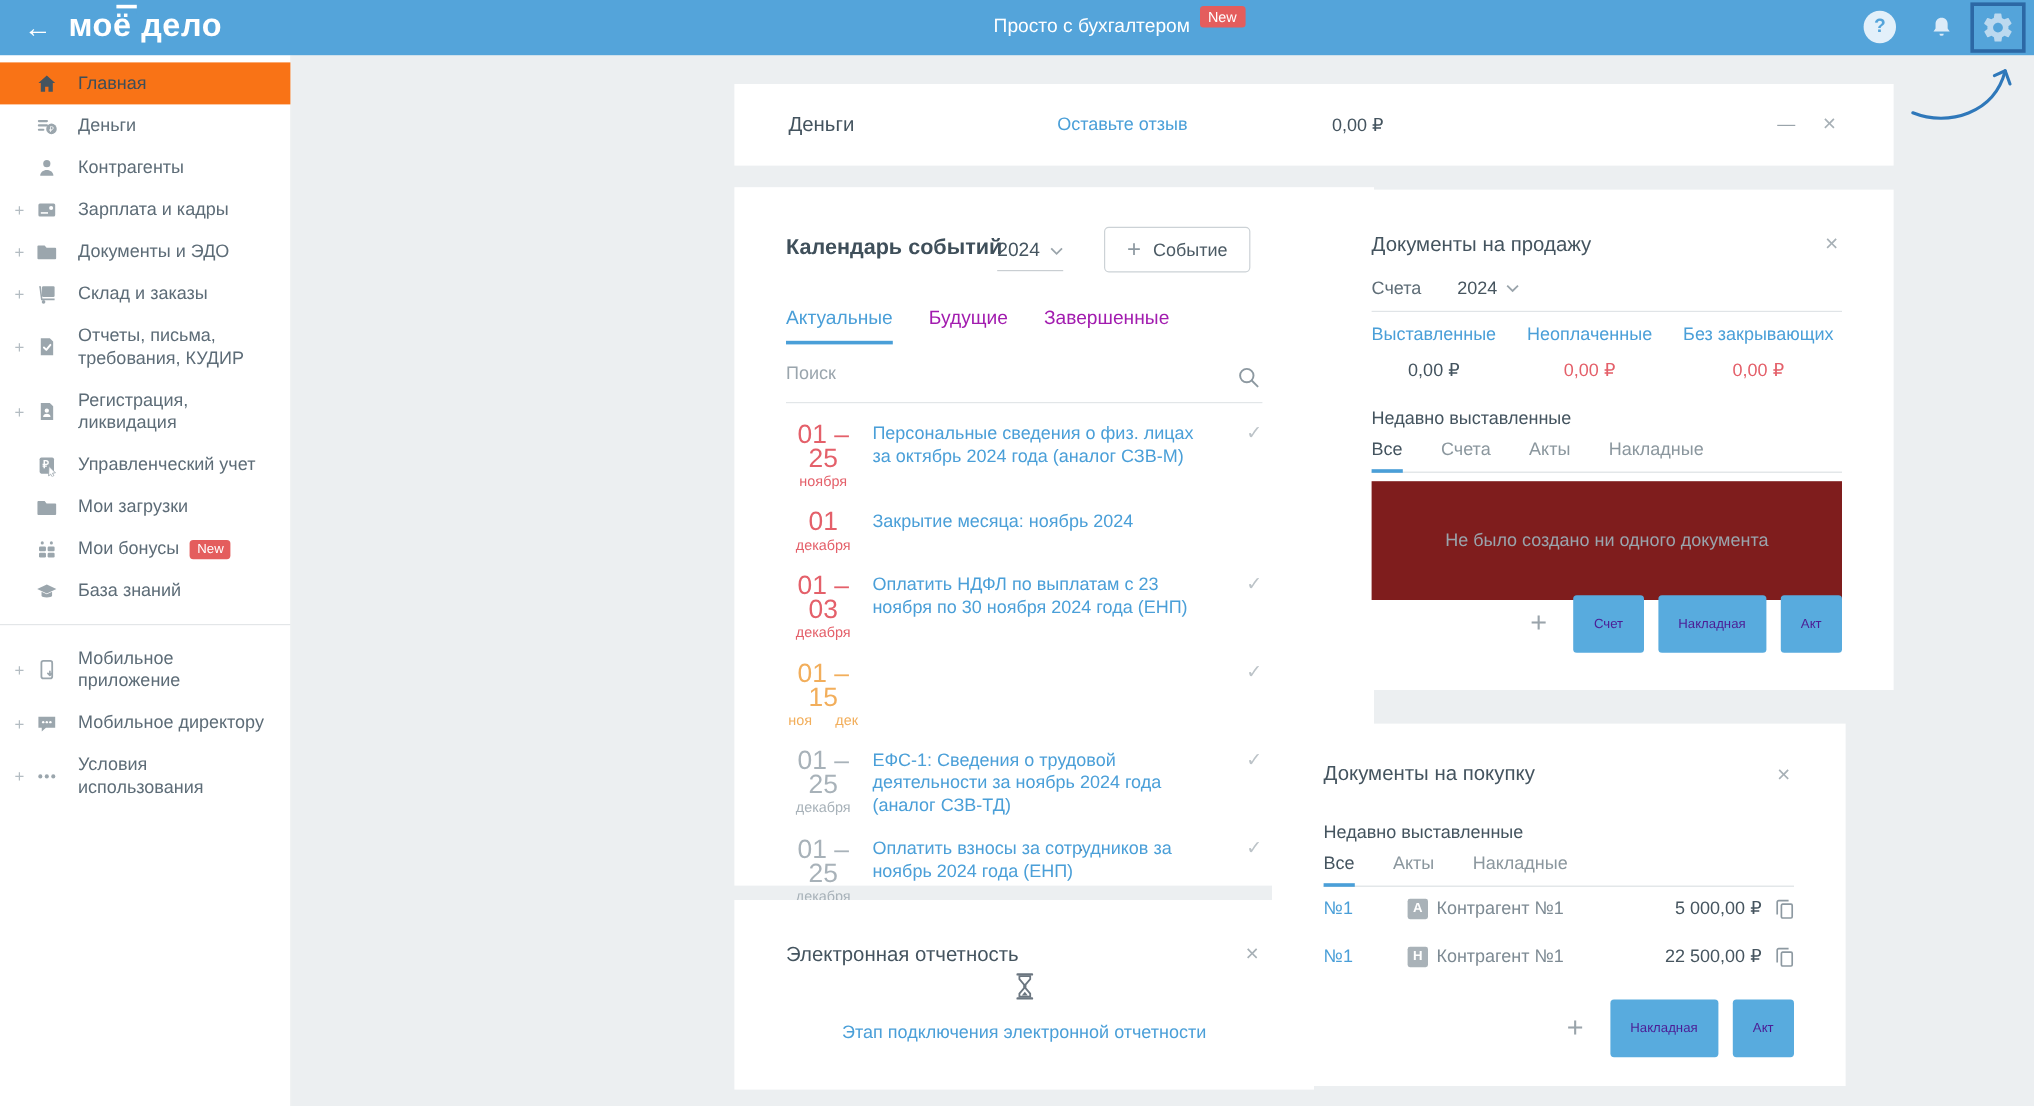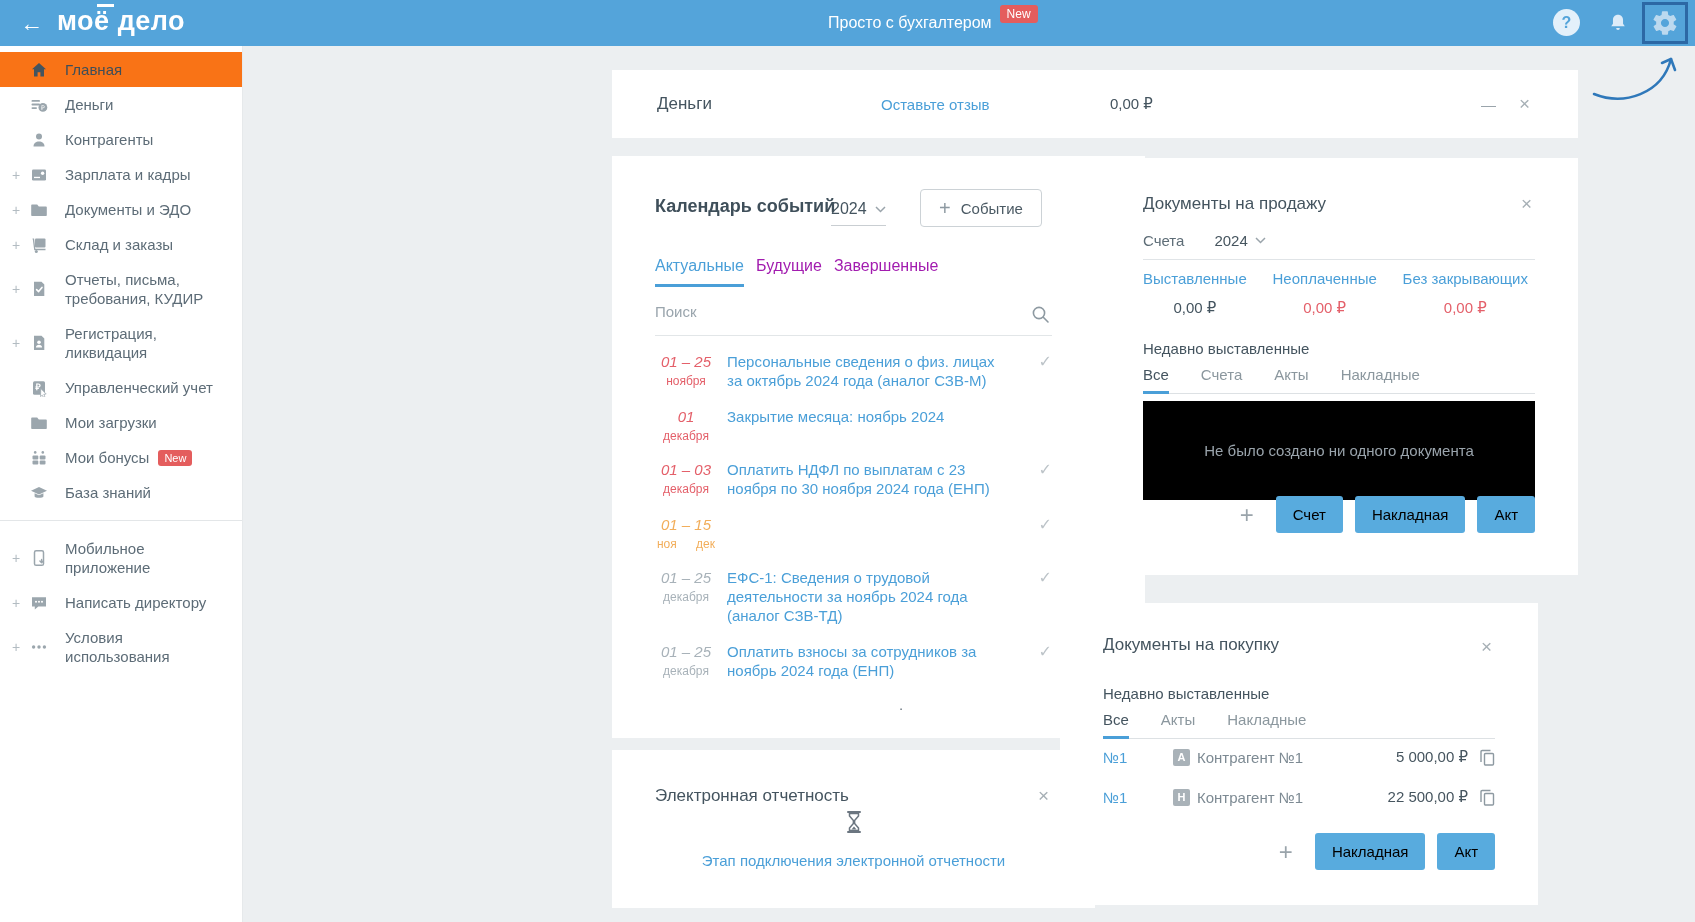--- a/index.html
+++ b/index.html
@@ -47,31 +47,31 @@
   .m-value { position:absolute; left:498px; top:50%; transform:translateY(-50%); font-size:15px; color:#44545f; }
   .m-min { position:absolute; right:82px; top:50%; transform:translateY(-50%); color:#9aa4ab; font-size:15px; cursor:pointer; }
   .m-close { position:absolute; right:48px; top:50%; transform:translateY(-50%); color:#a7b0b6; font-size:19px; cursor:pointer; }
 
   
   .cal-card { left:612px; top:156px; width:533px; height:582px; }
   .cal-title { position:absolute; left:43px; top:40px; font-size:18px; font-weight:bold; color:#3f4f5a; }
   .year-sel { position:absolute; left:219px; top:44px; display:inline-flex; align-items:center; gap:8px; font-size:16px; color:#44545f; border-bottom:1px solid #c9ced2; padding-bottom:7px; cursor:pointer; }
   .add-btn { position:absolute; left:308px; top:33px; width:122px; height:38px; border:1px solid #ccd2d6; border-radius:4px; background:#fff; display:flex; align-items:center; justify-content:center; gap:10px; font-size:15px; color:#4b5a64; cursor:pointer; }
   .add-plus { font-size:20px; color:#8d99a1; font-weight:normal; line-height:18px; }
-  .cal-tabs { position:absolute; left:43px; top:101px; display:flex; gap:12px; }
+  .cal-tabs { position:absolute; left:43px; top:101px; display:flex; gap:30px; }
   .tab { font-size:16px; color:#a21caf; padding-bottom:9px; cursor:pointer; }
   .tab.active { color:#4a9fd8; border-bottom:3px solid #4a9fd8; }
   .search-row { position:absolute; left:43px; top:147px; width:397px; height:33px; border-bottom:1px solid #e2e6e8; }
   .search-input { border:none; outline:none; width:360px; font-size:15px; color:#44545f; background:transparent; font-family:inherit; }
   .search-input::placeholder { color:#9aa5ad; }
   .search-ico { position:absolute; right:2px; top:2px; cursor:pointer; }
   .events { position:absolute; left:43px; top:196px; width:397px; }
   .event { display:flex; margin-bottom:17px; }
   .ev-date { width:62px; margin-right:10px; text-align:center; flex:none; }
-  .ev-main { font-size:15px; line-height:20px;font-style:italic; }
+  .ev-main { font-size:22px; line-height:20px; }
   .ev-sub { font-size:12px; margin-top:2px; }
   .ev-date.red { color:#e4606a; }
   .ev-date.orange { color:#f2ae5b; }
   .ev-date.gray { color:#a8b2b9; }
   .ev-sub.spread { word-spacing:16px; }
   .ev-text { width:272px; font-size:15px; line-height:19px; color:#4a9fd8; cursor:pointer; }
   .ev-check { margin-left:auto; color:#bcc3c8; font-size:16px; cursor:pointer; align-self:flex-start; line-height:20px; }
   .cal-scrollbar { position:absolute; right:55px; top:513px; width:5px; height:30px; border-radius:3px; background:#c6ccd0; cursor:pointer; }
   .cal-dot { position:absolute; left:287px; top:540px; color:#6b7680; font-size:15px; }
 
@@ -95,25 +95,25 @@
   .stat { text-align:center; }
   .stat-label { font-size:15px; color:#4a9fd8; cursor:pointer; }
   .stat-value { margin-top:12px; font-size:15px; color:#44545f; }
   .stat-value.red { color:#e4606a; }
   .recent-label { position:absolute; left:43px; font-size:15px; color:#44545f; }
   .sales-recent { top:182px; }
   .doc-tabs { position:absolute; left:43px; right:43px; display:flex; gap:32px; border-bottom:1px solid #dde1e4; }
   .sales-tabs { top:208px; }
   .dtab { font-size:15px; color:#8b979e; padding-bottom:8px; cursor:pointer; }
   .dtab.active { color:#44545f; border-bottom:3px solid #4a9fd8; margin-bottom:-1px; }
-  .empty-box { position:absolute; left:43px; right:43px; top:243px; height:99px; background:#000000; display:flex; align-items:center; justify-content:center; font-size:15px; color:#9aa4ac; }
+  .empty-box { position:absolute; left:43px; right:43px; top:243px; height:99px; background:#7f1d1d; display:flex; align-items:center; justify-content:center; font-size:15px; color:#9aa4ac; }
   .card-footer { position:absolute; left:43px; right:43px; display:flex; align-items:center; justify-content:flex-end; gap:12px; }
   .sales-footer { top:338px; }
   .foot-plus { color:#9aa4ab; font-size:24px; margin-right:10px; cursor:pointer; line-height:24px; }
-  .btn-blue { height:37px; padding:0 17px; background:#58abde; border:none; border-radius:3px; color:#000000; font-size:15px; font-family:inherit; cursor:pointer; }
+  .btn-blue { height:48px; padding:0 17px; background:#58abde; border:none; border-radius:3px; color:#4c1d95; font-size:11px; font-family:inherit; cursor:pointer; }
 
   
   .purch-card { left:1060px; top:603px; width:478px; height:302px; }
   .purch-title { top:32px; }
   .purch-close { top:36px; }
   .purch-recent { top:82px; }
   .purch-tabs { top:108px; }
   .doc-row { position:absolute; left:43px; right:43px; height:24px; display:flex; align-items:center; }
   .purch-row1 { top:142px; }
   .purch-row2 { top:182px; }
@@ -318,21 +318,21 @@
     <div class="side-item">
       <span class="s-plus">+</span>
       <span class="s-icon">
           <svg width="18" height="18" viewBox="0 0 18 18">
             <path d="M2 3.2h14v9.2H8.3L4.8 15.6v-3.2H2z"></path>
             <circle cx="6" cy="7.8" r="1" fill="#fff"></circle>
             <circle cx="9" cy="7.8" r="1" fill="#fff"></circle>
             <circle cx="12" cy="7.8" r="1" fill="#fff"></circle>
           </svg>
         </span>
-      <span class="s-label">Написать директору</span>
+      <span class="s-label">Мобильное директору</span>
     </div>
 
     <div class="side-item">
       <span class="s-plus">+</span>
       <span class="s-icon">
           <svg width="18" height="18" viewBox="0 0 18 18">
             <circle cx="3.6" cy="9" r="1.7"></circle>
             <circle cx="9" cy="9" r="1.7"></circle>
             <circle cx="14.4" cy="9" r="1.7"></circle>
           </svg>

